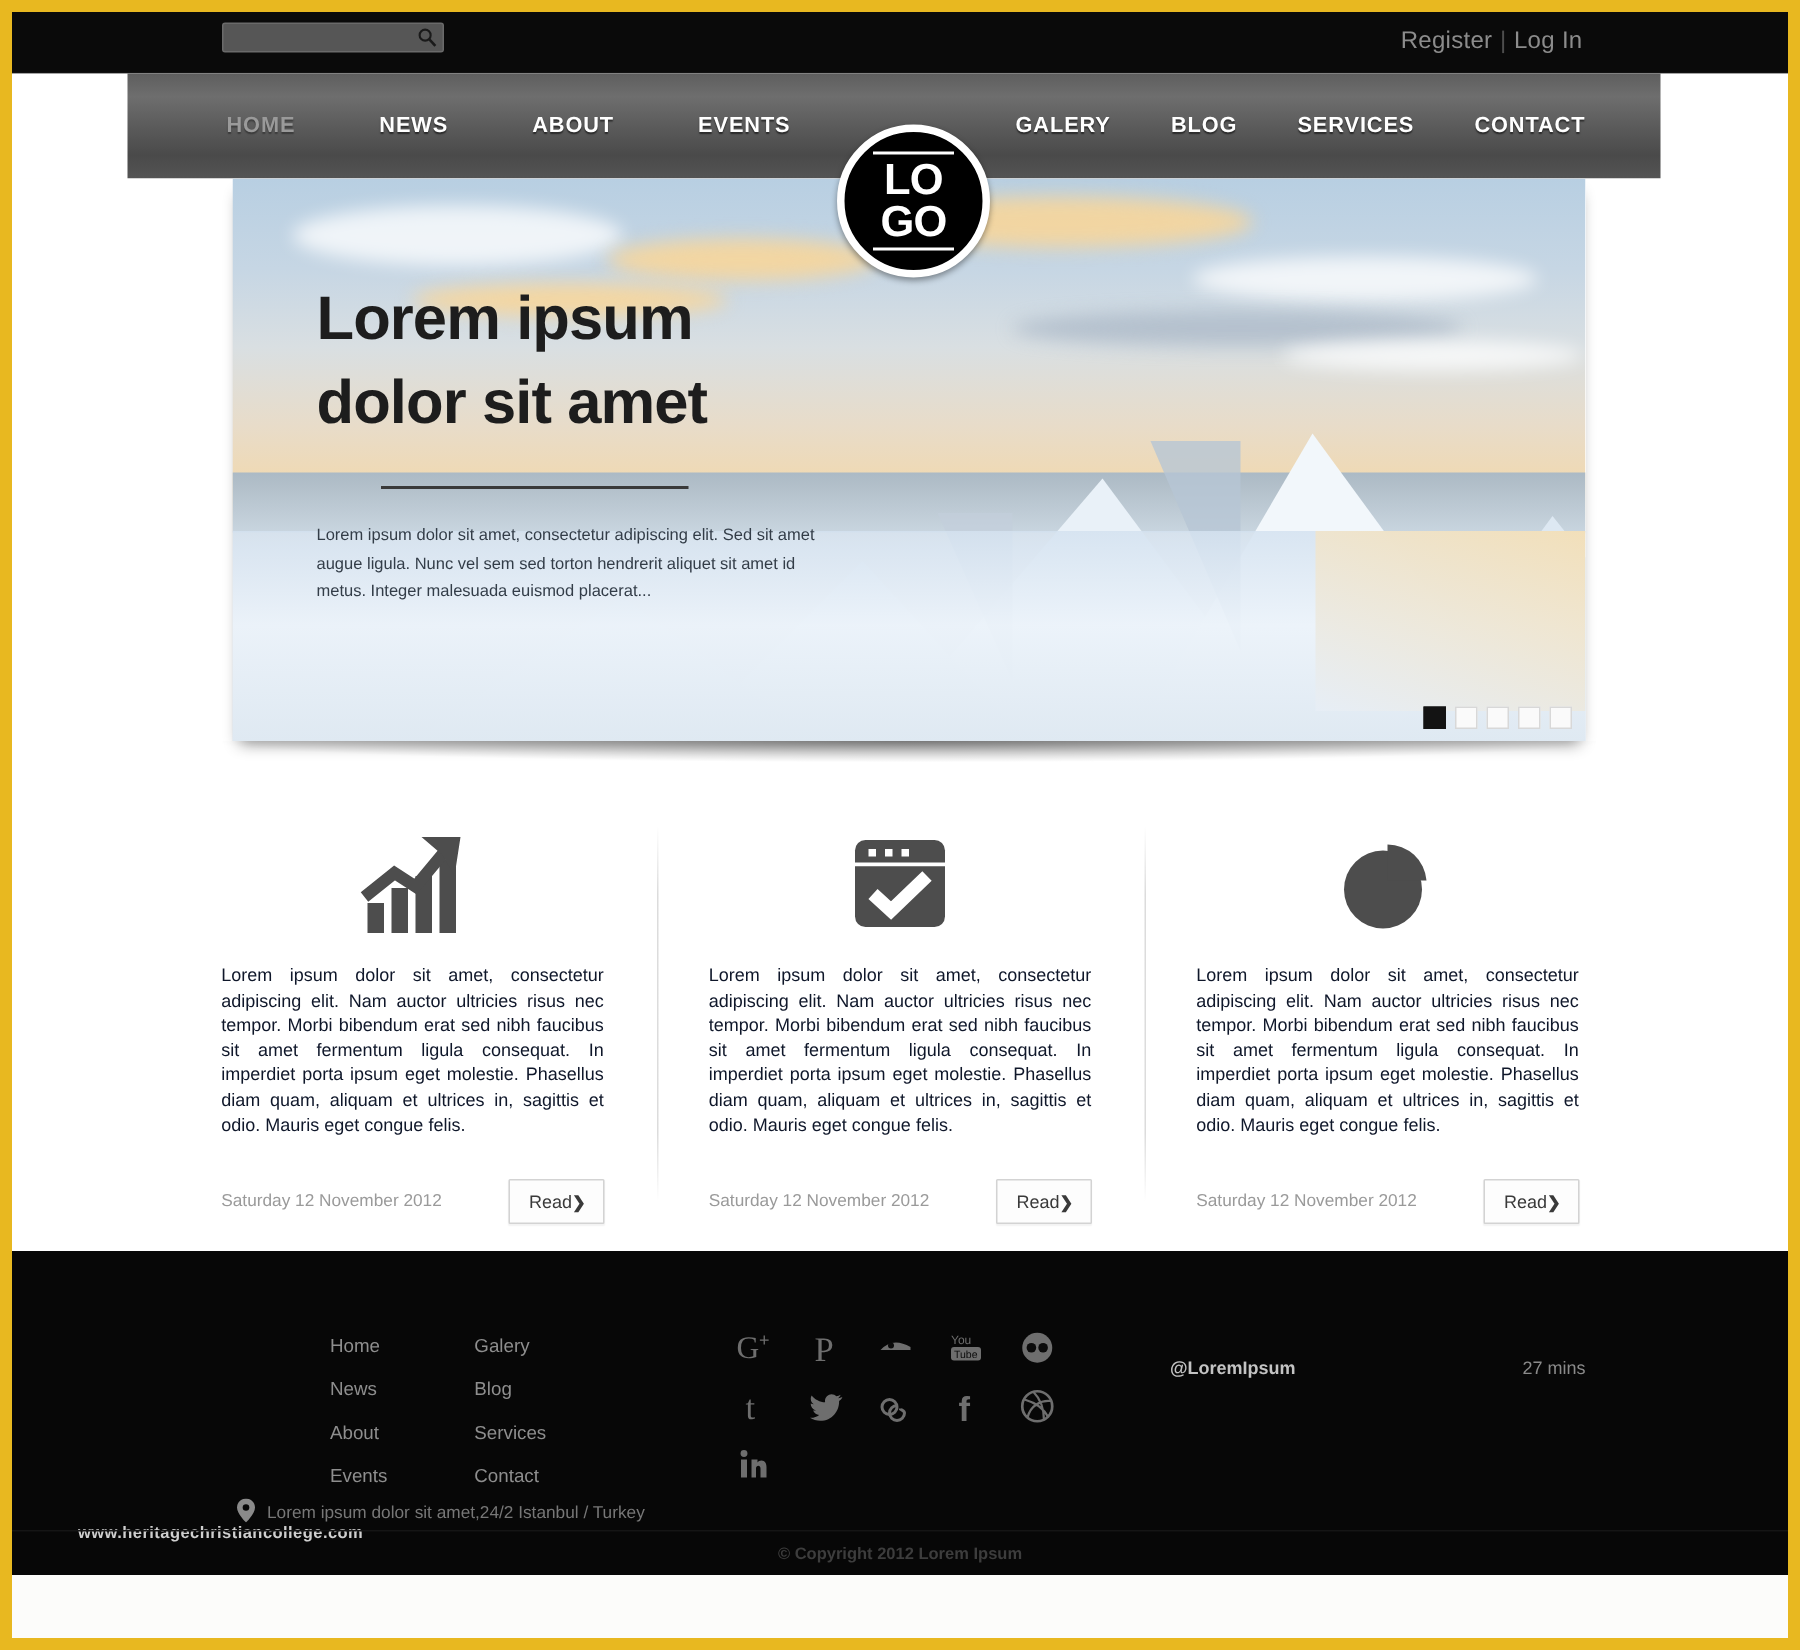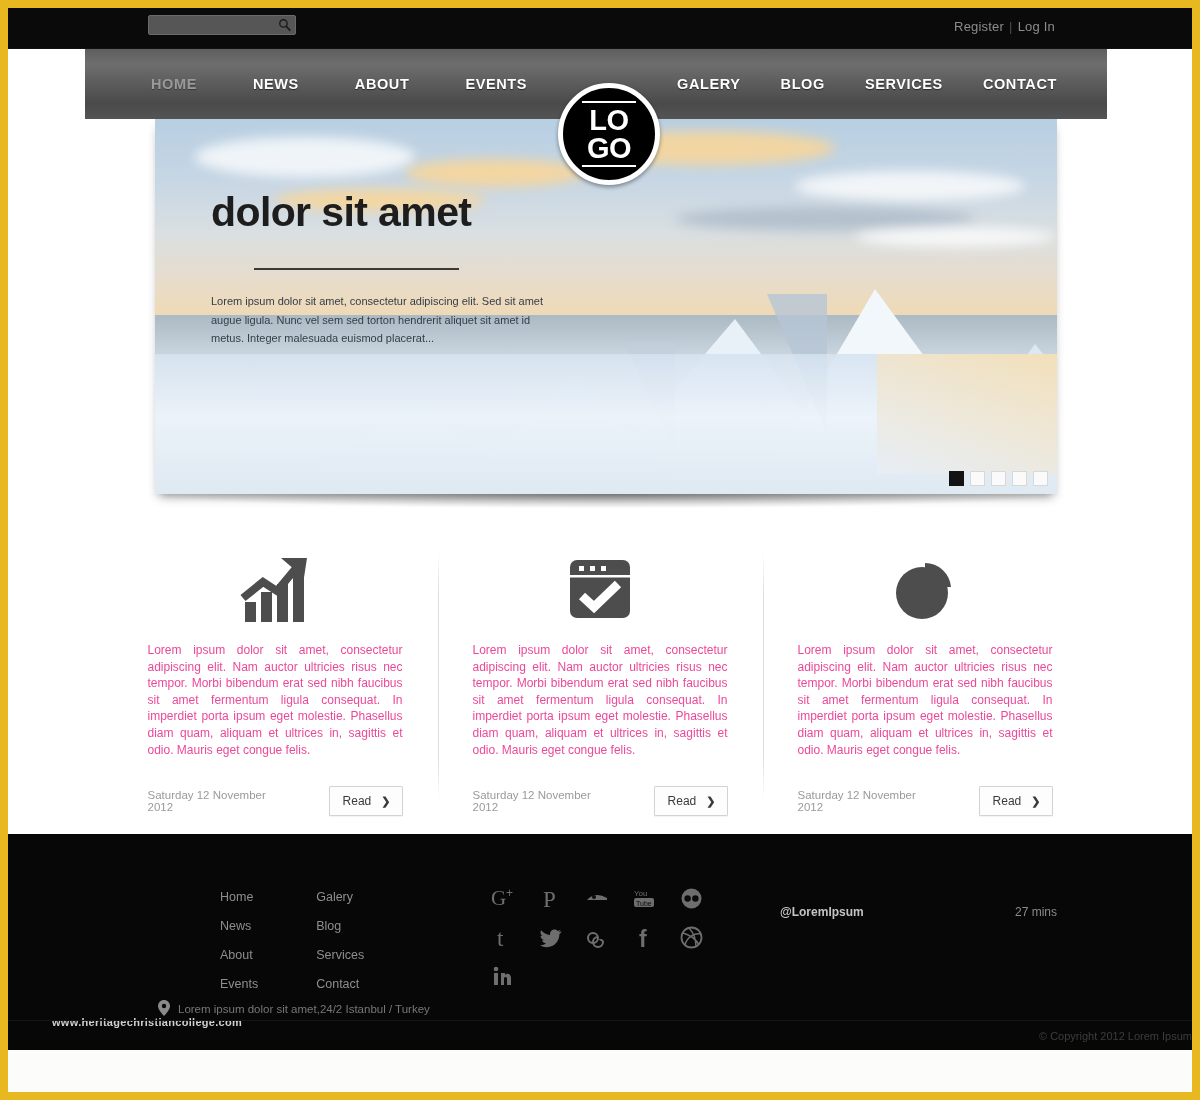--- a/index.html
+++ b/index.html
@@ -37,21 +37,21 @@
     background: transparent; border: none; outline: none;
     color: #ddd; font-size: 11px; padding: 0 5px;
     font-family: "Liberation Sans", sans-serif;
   }
   .search-icon {
     position: absolute; right: 3px; top: 2px;
     width: 14px; height: 14px;
   }
   .topbar-right {
     position: absolute; right: 137px; top: 11px;
-    font-size: 13px; color: #8c8c8c;
+    font-size: 16px; color: #8c8c8c;
     letter-spacing: .2px;
   }
   .topbar-right a { color: #8c8c8c; text-decoration: none; }
   .topbar-sep { color: #4d4d4d; margin: 0 5px; }
 
   
   .navwrap {
     position: relative;
     height: 70px;
     background: #fff;
@@ -180,37 +180,37 @@
   .fcol .vline {
     position: absolute; left: -35px; top: 14px;
     width: 1px; height: 250px;
     background: linear-gradient(to bottom, rgba(0,0,0,0), #dcdcdc 18%, #dcdcdc 82%, rgba(0,0,0,0));
   }
   .ficon {
     height: 105px;
     display: flex; align-items: center; justify-content: center;
   }
   .ftext {
-    font-size: 12px; color: #ec4899;
+    font-size: 12px; color: #0f172a;
     line-height: 16.6px; text-align: justify;
   }
   .fmeta {
     margin-top: 28px;
     display: flex; align-items: center; justify-content: space-between;
   }
   .fdate {
     font-size: 11.5px; color: #9a9a9a;
   }
   .read-btn {
     border: 1px solid #d3d3d3;
     background: #fdfdfd;
     padding: 7px 11px 7px 13px;
     font-size: 12px; color: #3a3a3a;
     cursor: pointer;
-    display: inline-flex; align-items: center; gap: 10px;
+    display: inline-flex; align-items: center; gap: 0;
     border-radius: 1px;
     font-family: "Liberation Sans", sans-serif;
     box-shadow: 0 1px 1px rgba(0,0,0,.05);
     margin-left: 40px;
   }
   .read-btn .chev { font-size: 11px; font-weight: bold; }
 
   
   .footer {
     position: relative;
@@ -270,22 +270,22 @@
   }
   .watermark {
     position: absolute; left: 44px; bottom: 22px;
     font-size: 11px; color: #cfcfcf; font-weight: bold;
     letter-spacing: .3px;
   }
   .copybar {
     position: absolute; left: 0; bottom: 0;
     width: 100%; height: 30px;
     border-top: 1px solid #151515;
-    display: flex; align-items: center; justify-content: flex-end;
-    font-size: 11px; color: #3d3d3d;
+    display: flex; align-items: center; justify-content: center;
+    font-size: 11px; color: #3d3d3d; font-weight: bold;
   }
 </style>
 </head>
 <body>
 
 <div id="page">
 
   <div class="topbar">
     <div class="search-wrap">
       <input class="search-input" type="text" value="" placeholder="" style="">
@@ -347,20 +347,21 @@
         <div class="mount" style="left:120px;border-width:0 130px 96px 140px;border-bottom-color:#d6e3ee;"></div>
 
         <div style="position:absolute;left:612px;bottom:60px;width:0;height:0;border-style:solid;border-width:0 60px 140px 0;border-color:transparent #b7c6d4 transparent transparent;opacity:.8;"></div>
         <div style="position:absolute;left:470px;bottom:40px;width:0;height:0;border-style:solid;border-width:0 50px 112px 0;border-color:transparent #c3cfdb transparent transparent;opacity:.7;"></div>
         <div class="snowfield"></div>
         <div style="position:absolute;right:0;bottom:20px;width:180px;height:120px;background:linear-gradient(200deg,#f5dfb4,#e7eef6);opacity:.9;"></div>
       </div>
 
       <div class="hero-copy">
         <div class="hero-title">
+          <div>Lorem ipsum</div>
           <div>dolor sit amet</div>
         </div>
         <div class="hero-divider"></div>
         <div class="hero-text">Lorem ipsum dolor sit amet, consectetur adipiscing elit. Sed sit amet augue ligula. Nunc vel sem sed torton hendrerit aliquet sit amet id metus. Integer malesuada euismod placerat...</div>
       </div>
 
       <div class="hero-dots">
         <span class="dot active"></span>
         <span class="dot"></span>
         <span class="dot"></span>

